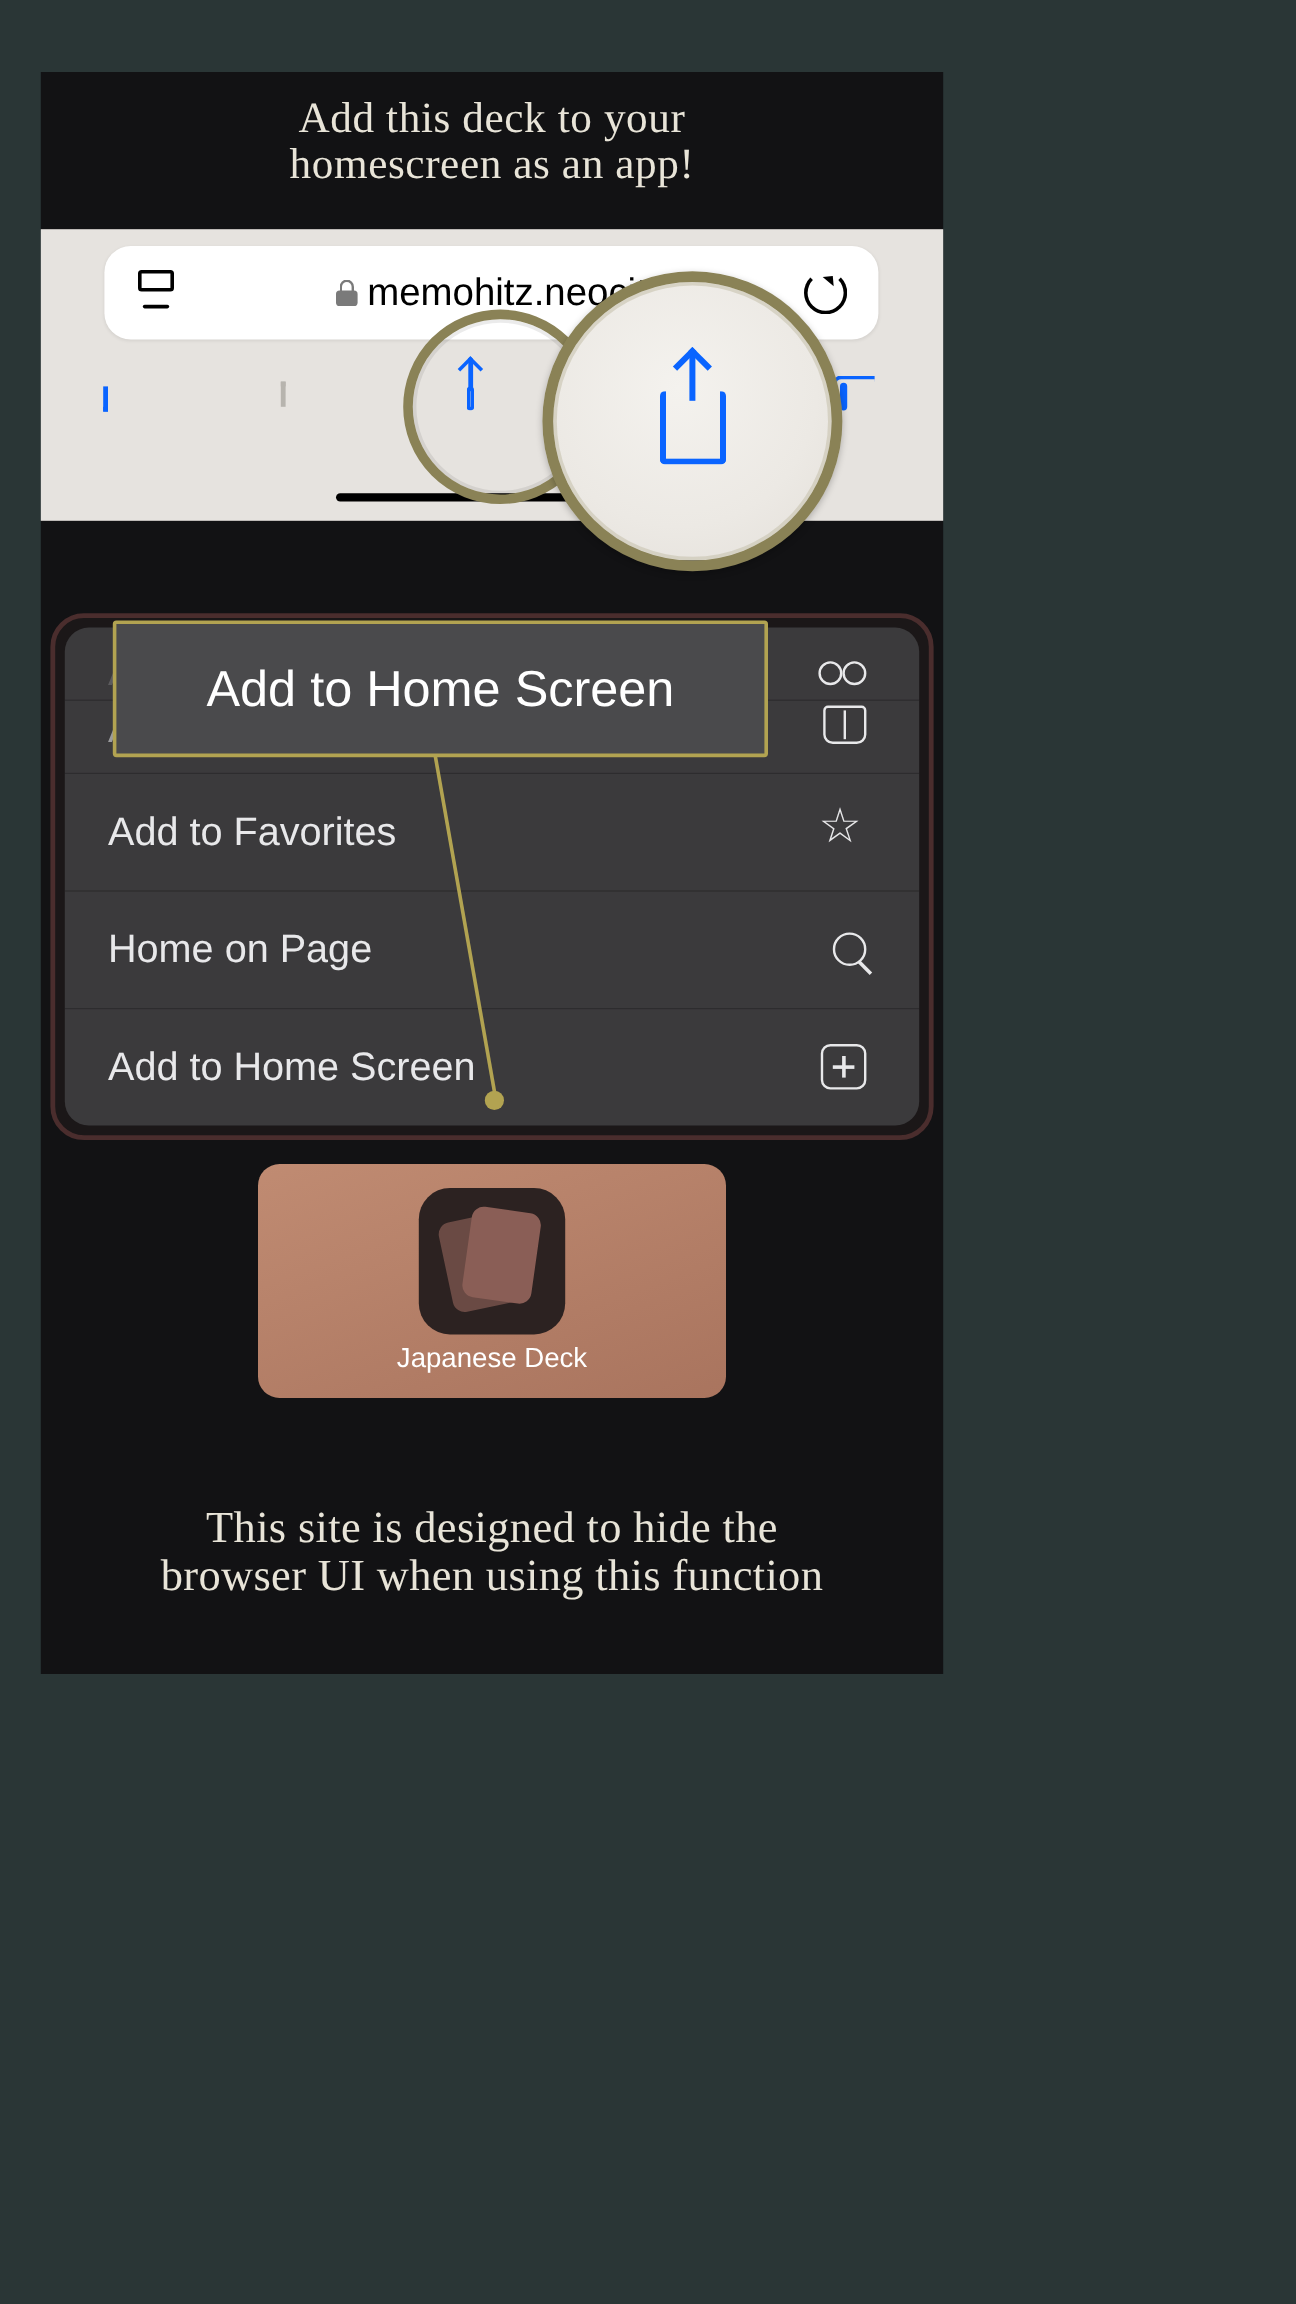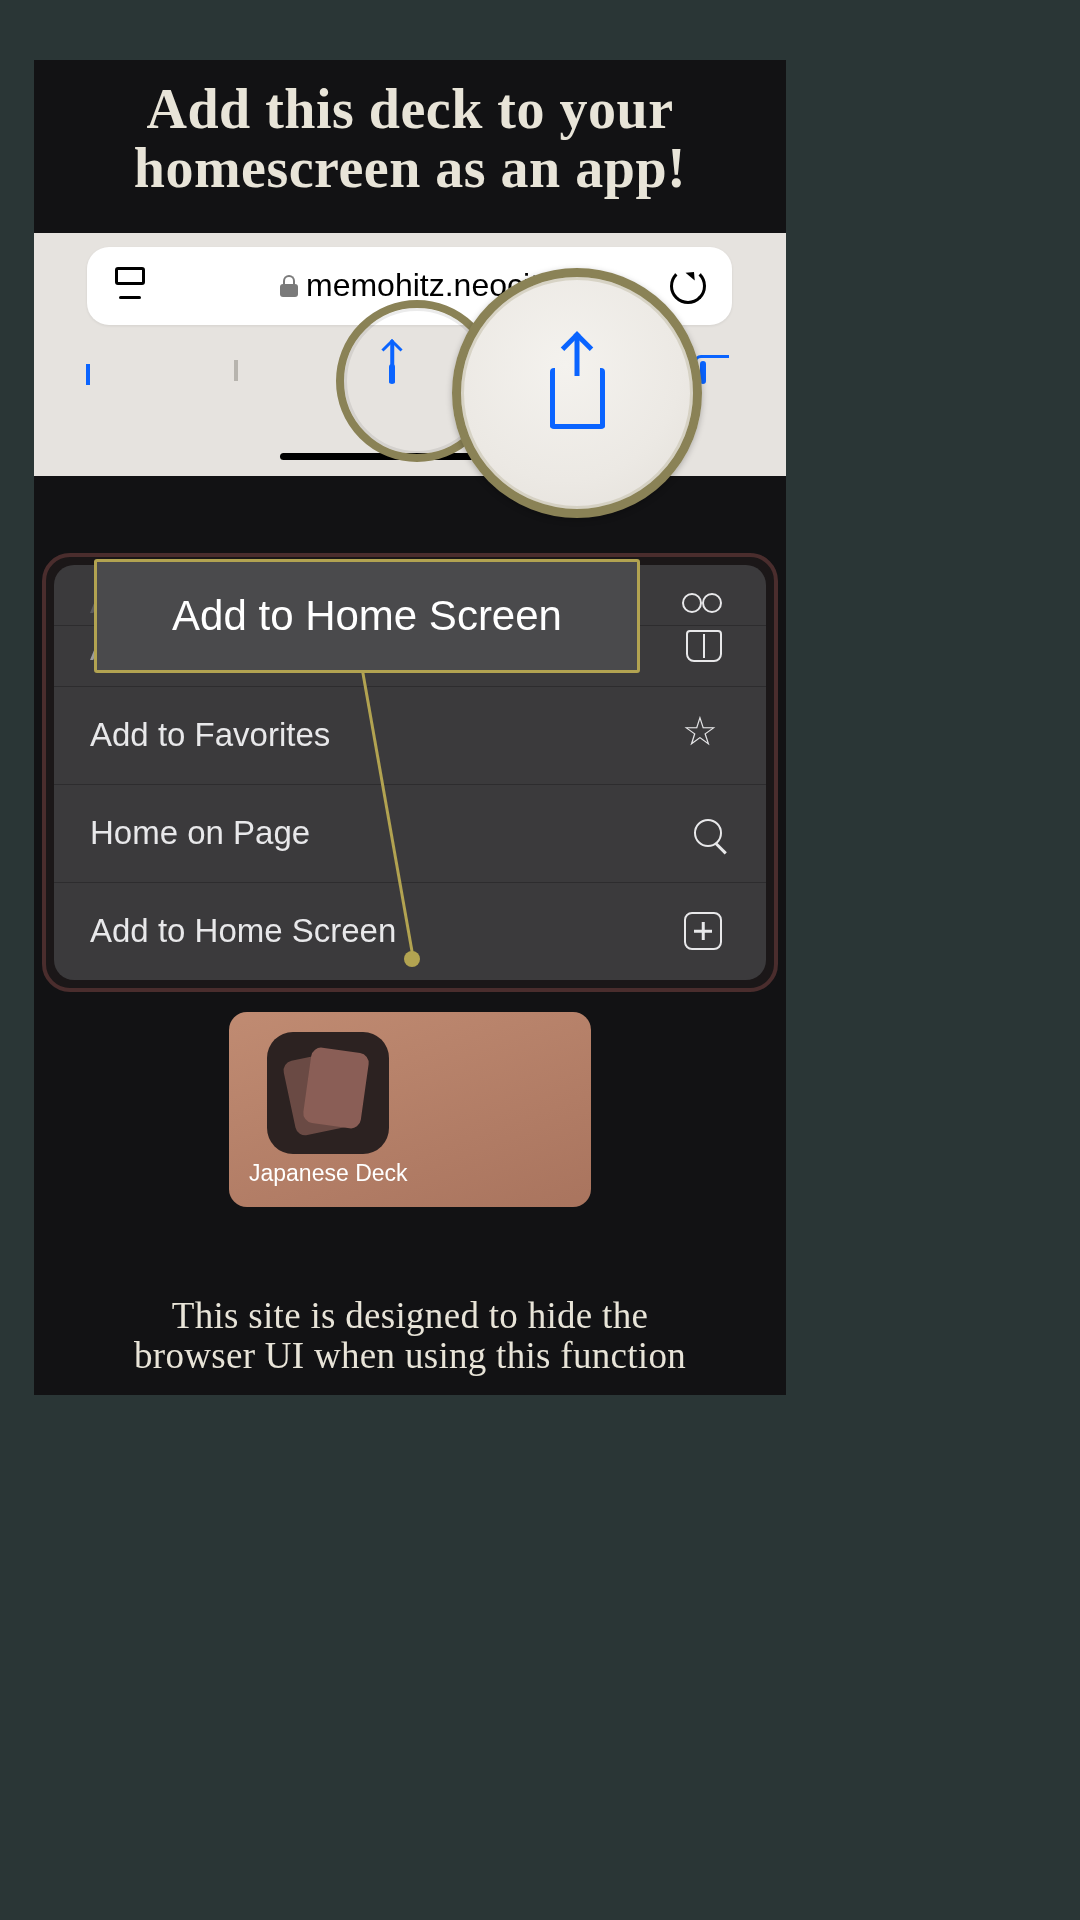--- a/index.html
+++ b/index.html
@@ -18,22 +18,22 @@
     width: 752px;
     height: 1335px;
     background: #121214;
     display: flex;
     flex-direction: column;
     align-items: center;
   }
   .headline {
     color: #e8e4d8;
     font-family: Georgia, "Times New Roman", serif;
-    font-weight: 700;
-    font-size: 56px;
+    font-weight: 400;
+    font-size: 36px;
     line-height: 1.05;
     text-align: center;
     margin-top: 20px;
     letter-spacing: 0.5px;
     width: 100%;
   }
   .headline-line2 {
     display: block;
   }
 
@@ -355,26 +355,27 @@
     width: 16px;
     height: 16px;
     background: #b2a351;
     border-radius: 50%;
     z-index: 5;
   }
 
   
   .home-preview {
     margin-top: 20px;
-    width: 362px;
+    width: 390px;
     height: 195px;
     border-radius: 18px;
     background: linear-gradient(160deg, #c08b72 0%, #a9745e 100%);
     display: flex;
     align-items: center;
+    justify-content: center;
     gap: 10px;
     padding: 0 20px;
     box-sizing: border-box;
   }
   .app {
     display: flex;
     flex-direction: column;
     align-items: center;
     gap: 6px;
   }

